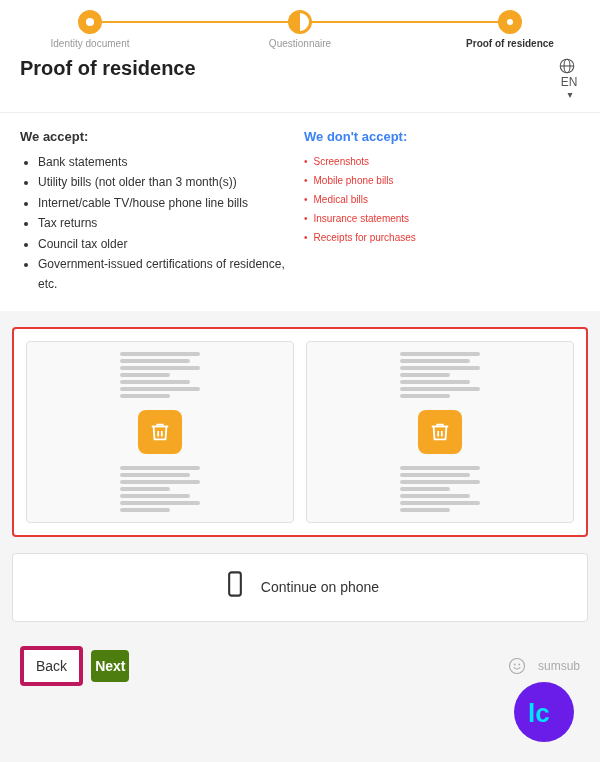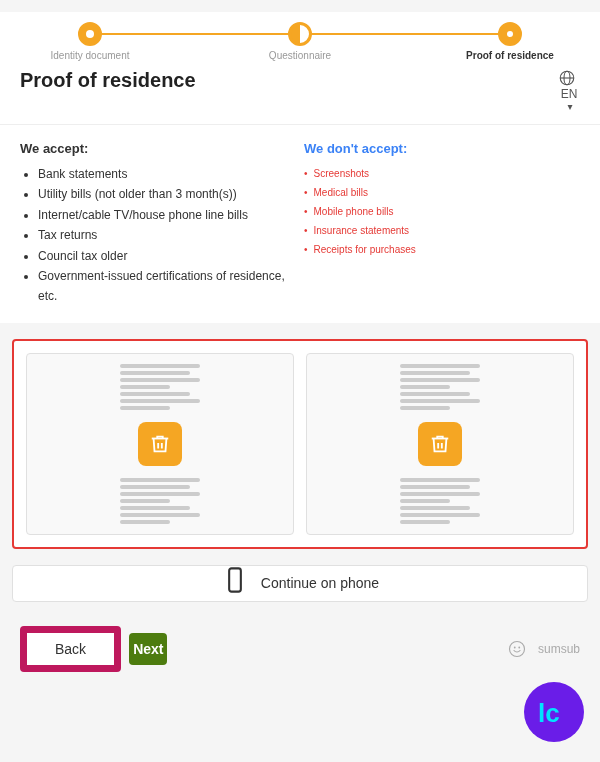--- a/index.html
+++ b/index.html
@@ -185,20 +185,21 @@
       gap: 3px;
       margin-top: 8px;
     }
 
     
     .phone-section {
       margin: 0 12px 12px 12px;
       background: #fff;
       border: 1px solid #e0e0e0;
       border-radius: 4px;
+      padding: 16px;
       display: flex;
       align-items: center;
       justify-content: center;
       gap: 12px;
       cursor: pointer;
     }
     .phone-icon {
       font-size: 28px;
       color: #333;
     }
@@ -210,23 +211,23 @@
     
     .footer {
       display: flex;
       align-items: center;
       justify-content: space-between;
       padding: 12px 20px;
       background: #f5f5f5;
     }
     .btn-back {
       background: #fff;
-      border: 7px solid #be185d;
+      border: 4px solid #be185d;
       border-radius: 4px;
-      padding: 8px 28px;
+      padding: 8px 12px;
       font-size: 14px;
       cursor: pointer;
       color: #333;
     }
     .btn-next {
       background: #4d7c0f;
       border: none;
       border-radius: 4px;
       padding: 8px 4px;
       font-size: 14px;
@@ -239,42 +240,41 @@
       align-items: center;
       gap: 12px;
       font-size: 12px;
       color: #aaa;
     }
 
     
     .brand-logo {
       position: fixed;
       bottom: 20px;
-      right: 16px;
+      right: 26px;
       width: 60px;
       height: 60px;
       border-radius: 50%;
       background: #6a1de8;
       display: flex;
       align-items: center;
       justify-content: center;
       color: #00e5ff;
       font-size: 28px;
       font-weight: bold;
       font-family: 'Courier New', monospace;
     }
 
     .step-row {
       display: flex;
       justify-content: space-between;
       align-items: center;
       padding: 10px 30px 0 30px;
       background: #fff;
       position: relative;
-      margin-top: 12px;
     }
     .progress-connector {
       position: absolute;
       top: 21px;
       left: 90px;
       right: 90px;
       height: 2px;
       background: #f5a623;
       z-index: 0;
     }
@@ -339,22 +339,22 @@
           <li>Tax returns</li>
           <li>Council tax older</li>
           <li>Government-issued certifications of residence, etc.</li>
         </ul>
       </div>
 
       <div class="accept-col">
         <div class="accept-title red">We don't accept:</div>
         <ul class="reject-list">
           <li>Screenshots</li>
+          <li>Mobile phone bills</li>
           <li>Medical bills</li>
-          <li>Mobile phone bills</li>
           <li>Insurance statements</li>
           <li>Receipts for purchases</li>
         </ul>
       </div>
     </div>
   </div>
 
   <div class="upload-section">
 
     <div class="upload-slot">

